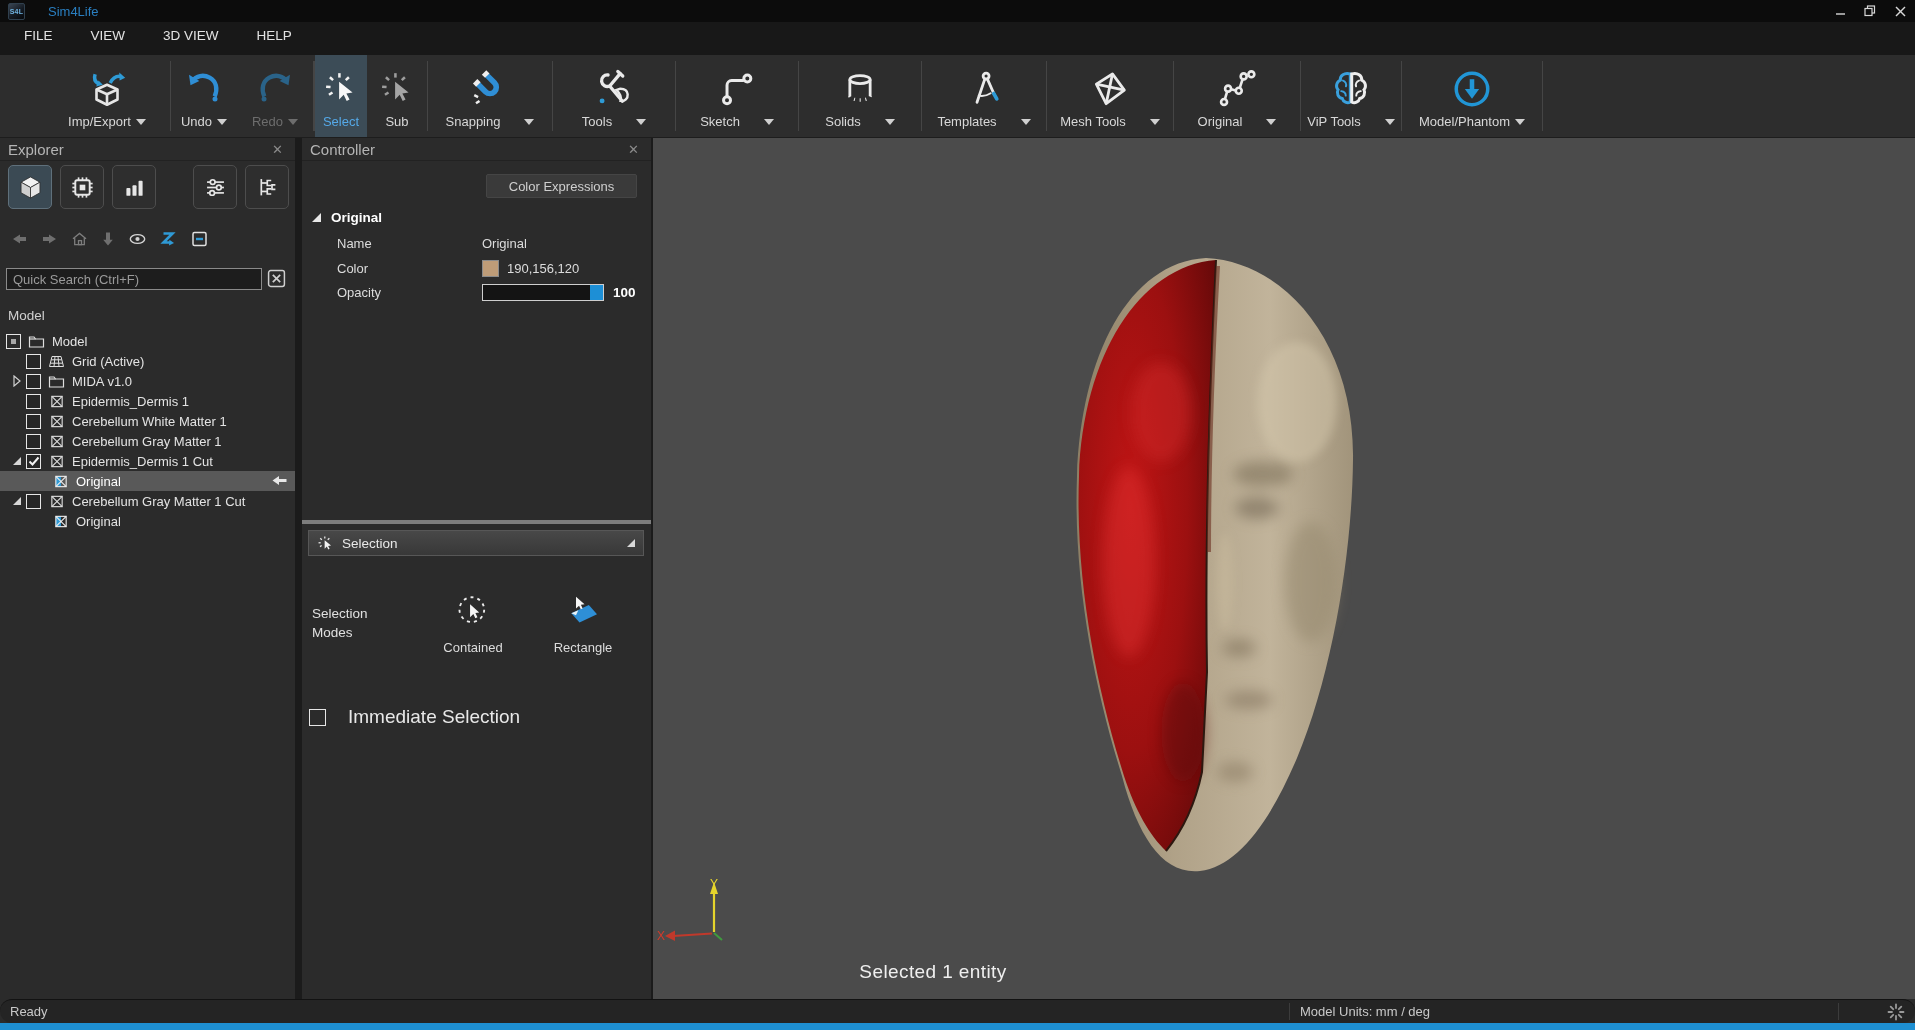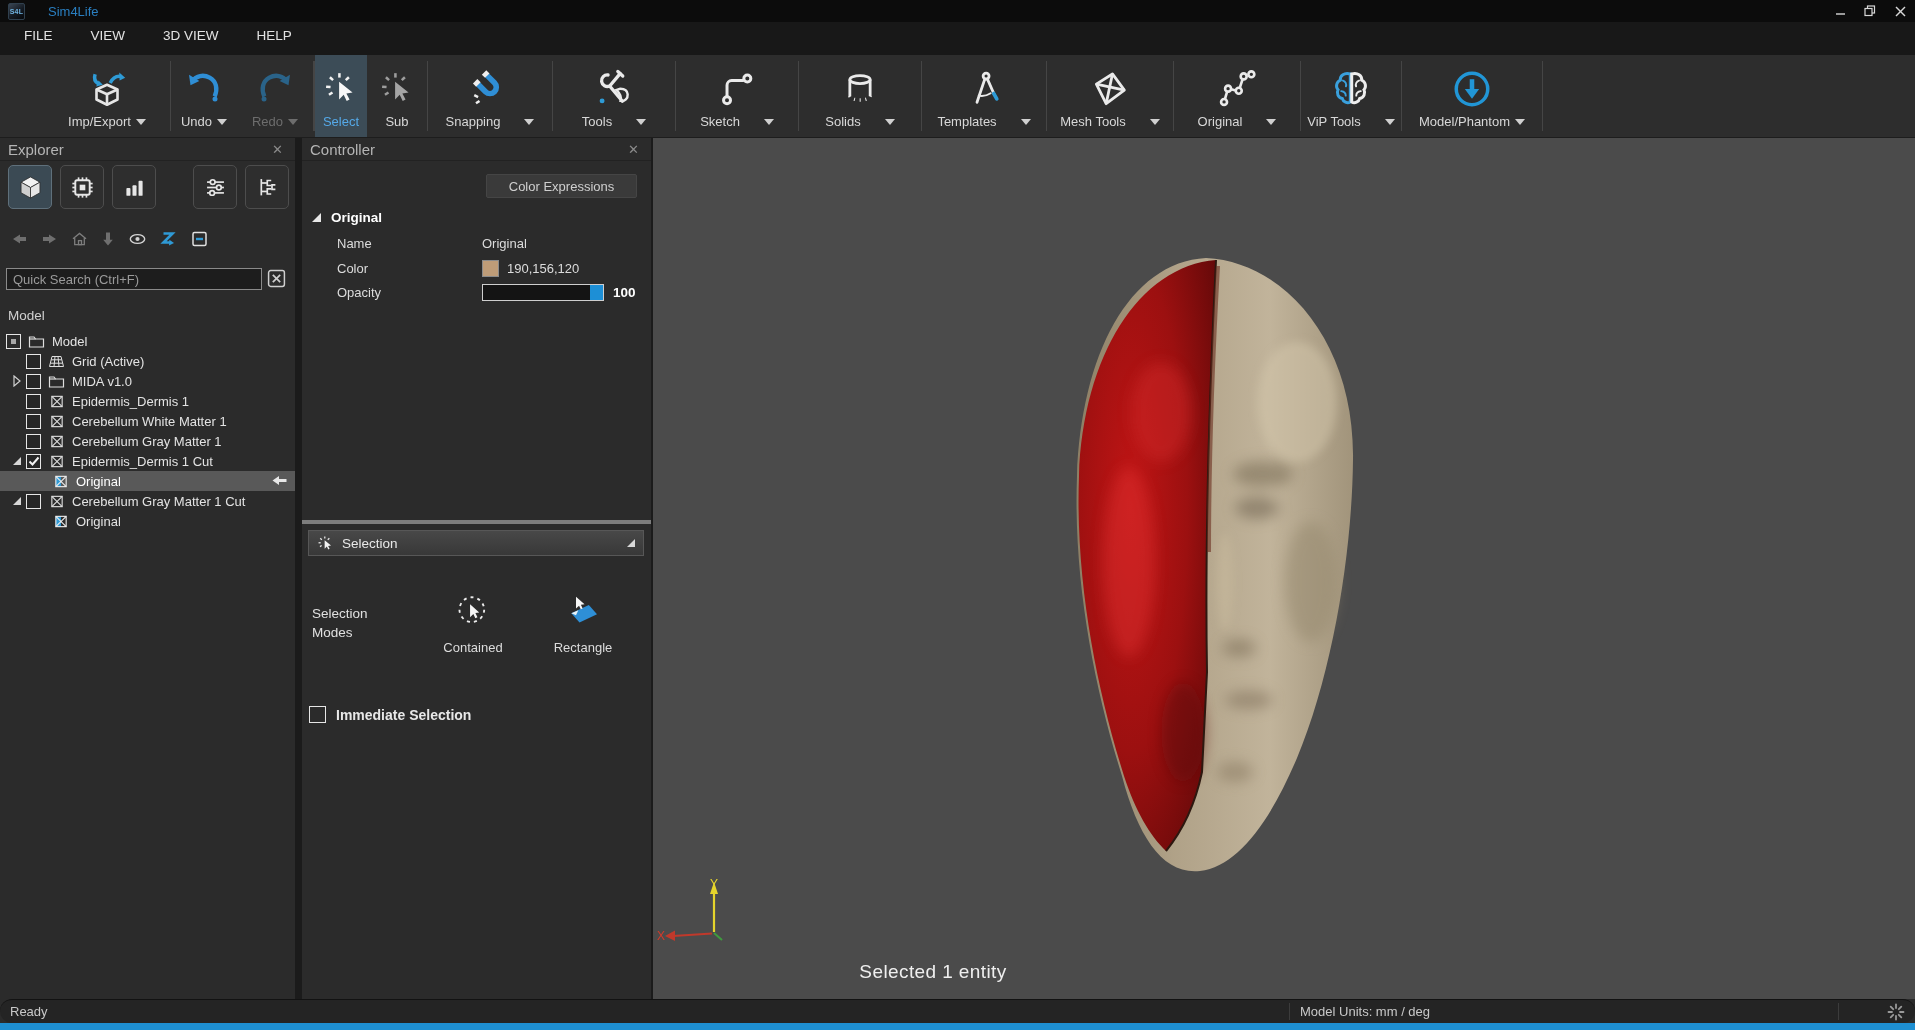--- a/index.html
+++ b/index.html
@@ -82,21 +82,21 @@
   .splitbar { position:absolute; left:0; right:0; top:382px; height:4px; background:#7d7d7d; }
   .selheader { position:absolute; left:6px; right:7px; top:392px; height:26px; background:linear-gradient(#484848,#383838); border:1px solid #575757; display:flex; align-items:center; padding:0 8px; gap:8px; }
   .selheader .shtxt { font-size:13.5px; color:#e8e8e8; }
   .selheader .coltri { margin-left:auto; width:0; height:0; border-left:8px solid transparent; border-bottom:8px solid #d8d8d8; }
   .selmodeslabel { position:absolute; left:10px; top:466px; font-size:13.5px; color:#e0e0e0; line-height:19px; white-space:pre-line; }
   .modebtn { position:absolute; width:96px; text-align:center; top:452px; }
   .modebtn .mico { height:44px; display:flex; align-items:center; justify-content:center; }
   .modebtn .mlbl { font-size:13px; color:#dcdcdc; margin-top:6px; }
   .immrow { position:absolute; left:7px; top:568px; display:flex; align-items:center; }
   .immrow .cb { background:#2b2b2b; width:17px; height:17px; }
-  .immrow .ilbl { font-size:14px; color:#e8e8e8; margin-left:3px;font-weight:bold; }
+  .immrow .ilbl { font-size:19px; color:#e8e8e8; margin-left:15px; }
 
   
   #viewport { position:absolute; left:653px; top:138px; right:0; bottom:31px; background:#4b4b4b; overflow:hidden; }
   .vstatus { position:absolute; left:165px; top:823px; width:230px; text-align:center; font-size:19px; color:#efefef; letter-spacing:.4px; }
   .axis { position:absolute; left:2px; top:738px; }
   .headsvg { position:absolute; left:358px; top:114px; }
 
   
   .statusbar { position:absolute; left:0; bottom:7px; width:100%; height:24px; background:#242424; border-top:1px solid #121212;border-radius:12px; }
   .sbleft { position:absolute; left:10px; top:4px; font-size:13px; color:#c9c9c9; }

